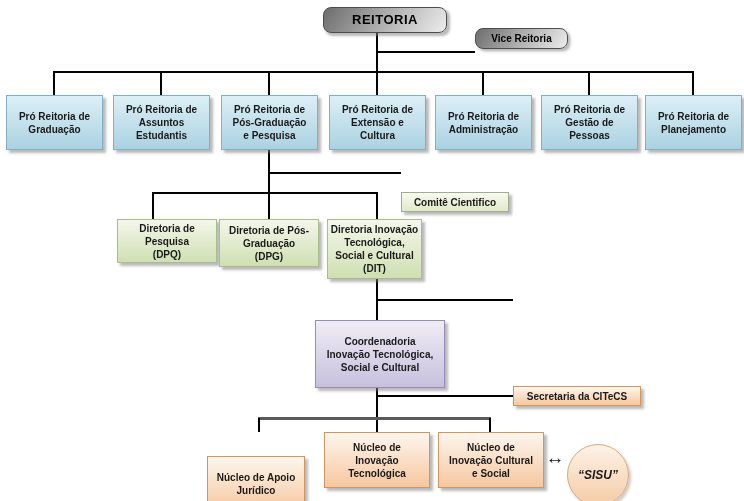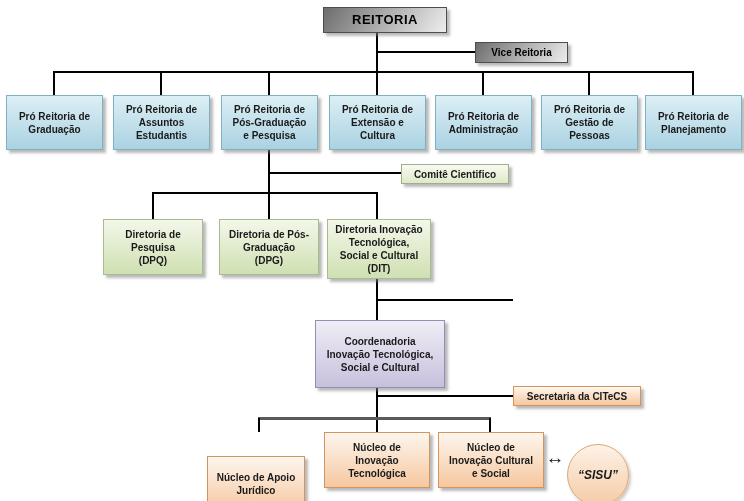--- a/index.html
+++ b/index.html
@@ -12,34 +12,35 @@
   .h{height:2px;}
   .bus-gray{background:var(--bus_gray);height:3px;}
   .box{
     position:absolute;display:flex;align-items:center;justify-content:center;
     text-align:center;font-weight:bold;font-size:10px;line-height:1.3;
     border:1px solid;box-sizing:border-box;padding:1px 2px;
     white-space:pre-line;box-shadow:2.5px 2.5px 2.5px rgba(130,130,130,0.55);
   }
   .gray{
     background:linear-gradient(125deg,var(--gray_top) 0%,#a9a9a9 45%,var(--gray_bottom) 100%);
-    border-color:var(--gray_border);color:#000;
+    border-color:var(--gray_border);color:#000;border-radius:8px;
   }
   .title{font-size:13px;letter-spacing:0.5px;}
   .blue{
     background:linear-gradient(180deg,var(--blue_top) 0%,var(--blue_bottom) 100%);
     border-color:var(--blue_border);
   }
   .green{
     background:linear-gradient(180deg,var(--green_top) 0%,var(--green_bottom) 100%);
     border-color:var(--green_border);
   }
   .comite{
     background:linear-gradient(180deg,var(--comite_top) 0%,var(--comite_bottom) 100%);
     border-color:var(--comite_border);
+    margin-top:28px;
   }
   .purple{
     background:linear-gradient(180deg,var(--purple_top) 0%,var(--purple_bottom) 100%);
     border-color:var(--purple_border);
   }
   .orange{
     background:linear-gradient(180deg,var(--orange_top) 0%,var(--orange_bottom) 100%);
     border-color:var(--orange_border);
   }
   .circle{
@@ -77,21 +78,21 @@
   <div class="line h" style="left:377px;top:299px;width:136px"></div>
   <div class="line v" style="left:376px;top:370px;height:62px"></div>
   <div class="line h" style="left:377px;top:395px;width:136px"></div>
   <div class="line h bus-gray" style="left:258px;top:417px;width:233px"></div>
   <div class="line v" style="left:258px;top:418px;height:14px"></div>
   <div class="line v" style="left:489px;top:418px;height:14px"></div>
   <div class="arrow" style="left:543px;top:446px;width:24px;height:22px">↔</div>
 
   <div class="box gray title" style="left:323px;top:7px;width:124px;height:26px">REITORIA</div>
 
-  <div class="box gray" style="left:475px;top:42px;width:93px;height:21px">Vice Reitoria</div>
+  <div class="box gray" style="left:475px;top:28px;width:93px;height:21px">Vice Reitoria</div>
 
   <div class="box blue" style="left:6px;top:95px;width:97px;height:55px">Pró Reitoria de
 Graduação</div>
   <div class="box blue" style="left:113px;top:95px;width:97px;height:55px">Pró Reitoria de
 Assuntos
 Estudantis</div>
   <div class="box blue" style="left:221px;top:95px;width:97px;height:55px">Pró Reitoria de
 Pós-Graduação
 e Pesquisa</div>
   <div class="box blue" style="left:329px;top:95px;width:97px;height:55px">Pró Reitoria de
@@ -100,27 +101,27 @@
   <div class="box blue" style="left:435px;top:95px;width:97px;height:55px">Pró Reitoria de
 Administração</div>
   <div class="box blue" style="left:541px;top:95px;width:97px;height:55px">Pró Reitoria de
 Gestão de
 Pessoas</div>
   <div class="box blue" style="left:645px;top:95px;width:97px;height:55px">Pró Reitoria de
 Planejamento</div>
 
   <div class="box comite" style="left:401px;top:164px;width:108px;height:20px">Comitê Cientifico</div>
 
-  <div class="box green" style="left:103px;top:219px;width:100px;height:56px">Diretoria de
+  <div class="box green" style="left:117px;top:219px;width:100px;height:44px">Diretoria de
 Pesquisa
 (DPQ)</div>
-  <div class="box green" style="left:219px;top:219px;width:100px;height:56px">Diretoria de Pós-
+  <div class="box green" style="left:219px;top:219px;width:100px;height:48px">Diretoria de Pós-
 Graduação
 (DPG)</div>
-  <div class="box green" style="left:327px;top:219px;width:104px;height:60px">Diretoria Inovação
+  <div class="box green" style="left:327px;top:219px;width:95px;height:60px">Diretoria Inovação
 Tecnológica,
 Social e Cultural
 (DIT)</div>
 
 
   <div class="box purple" style="left:315px;top:320px;width:130px;height:68px">Coordenadoria
 Inovação Tecnológica,
 Social e Cultural</div>
 
   <div class="box orange" style="left:513px;top:386px;width:128px;height:20px">Secretaria da CITeCS</div>

